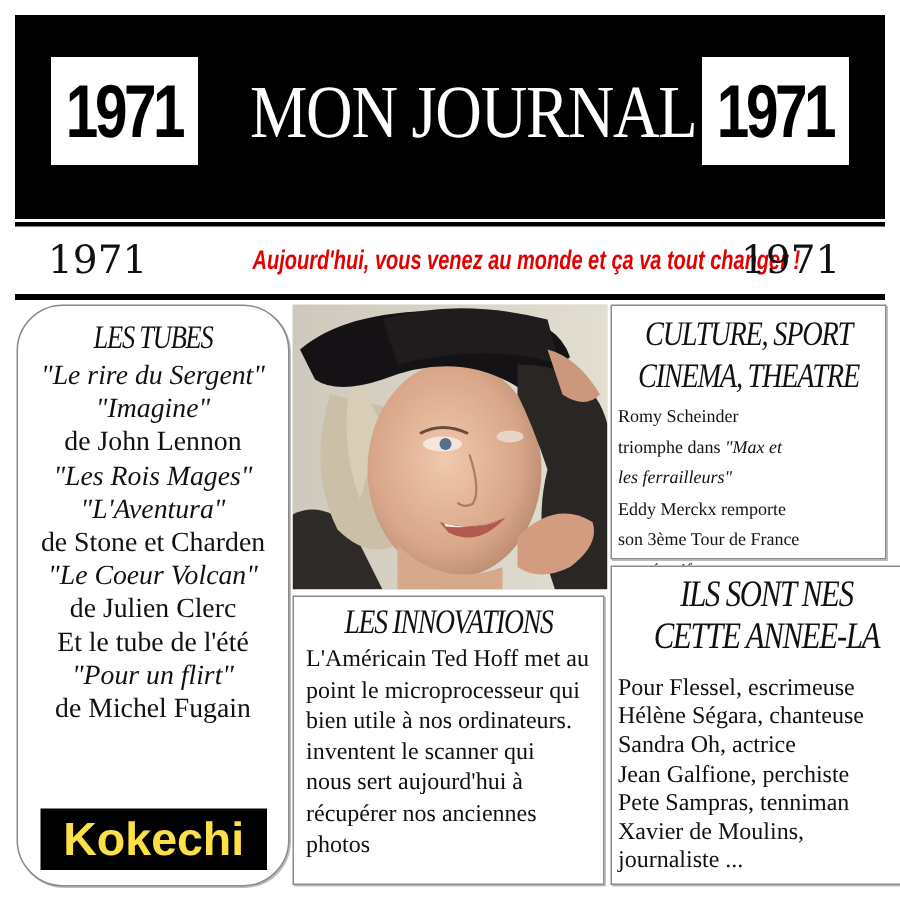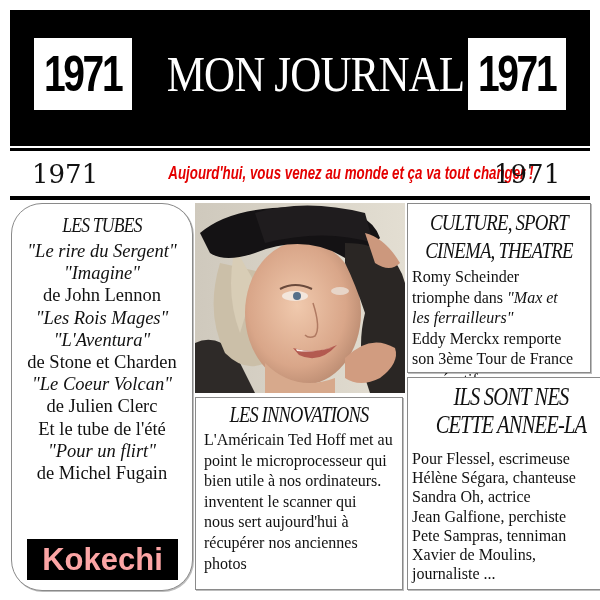--- a/index.html
+++ b/index.html
@@ -62,39 +62,39 @@
   .col-tubes { left: 11px; top: 203px; width: 182px; height: 388px; border-radius: 31px; }
   .col-tubes .panel-title { font-size: 22px; line-height: 26px; margin-top: 8px; transform: scaleX(0.8); }
   .tubes-list { text-align: center; margin-top: 2px; }
   .tubes-list .line { font-size: 18.5px; line-height: 22.2px; white-space: nowrap; }
   .tubes-list .song { font-style: italic; }
   .kokechi {
     position: absolute; left: 15px; top: 335px; width: 151px; height: 41px;
     background: #000; display: flex; align-items: center; justify-content: center;
   }
   .kokechi span {
-    font-family: "Liberation Sans", sans-serif; font-weight: bold; color: #fca5a5;
+    font-family: "Liberation Sans", sans-serif; font-weight: bold; color: #fde047;
     font-size: 31px; letter-spacing: 0px; line-height: 1;
   }
 
   
   .photo {
     position: absolute; left: 195px; top: 203px; width: 210px; height: 190px;
     overflow: hidden; background: #d9d4c8;
   }
 
   
   .col-innov { left: 195px; top: 397px; width: 208px; height: 193px; }
   .col-innov .panel-title { font-size: 23px; line-height: 26px; margin-top: 4px; transform: scaleX(0.8); }
   .innov-text { padding: 2px 8px 0 8px; font-size: 16px; line-height: 20.6px; }
 
   
   .col-culture { left: 407px; top: 203px; width: 184px; height: 170px; }
   .col-culture .panel-title { font-size: 23px; line-height: 28px; margin-top: 5px; transform: scaleX(0.82); }
-  .culture-text { padding: 2px 4px 0 4px; font-size: 16px; line-height: 20.6px; }
+  .culture-text { padding: 2px 4px 0 4px; font-size: 12px; line-height: 20.6px; }
   .culture-text .em { font-style: italic; }
 
   
   .col-born { left: 407px; top: 377px; width: 208px; height: 213px; }
   .col-born .panel-title { font-size: 25px; line-height: 28px; margin-top: 5px; transform: scaleX(0.82); }
   .born-list { padding: 10px 4px 0 4px; font-size: 16px; line-height: 19.2px; white-space: nowrap; }
 </style>
 </head>
 <body>
 

